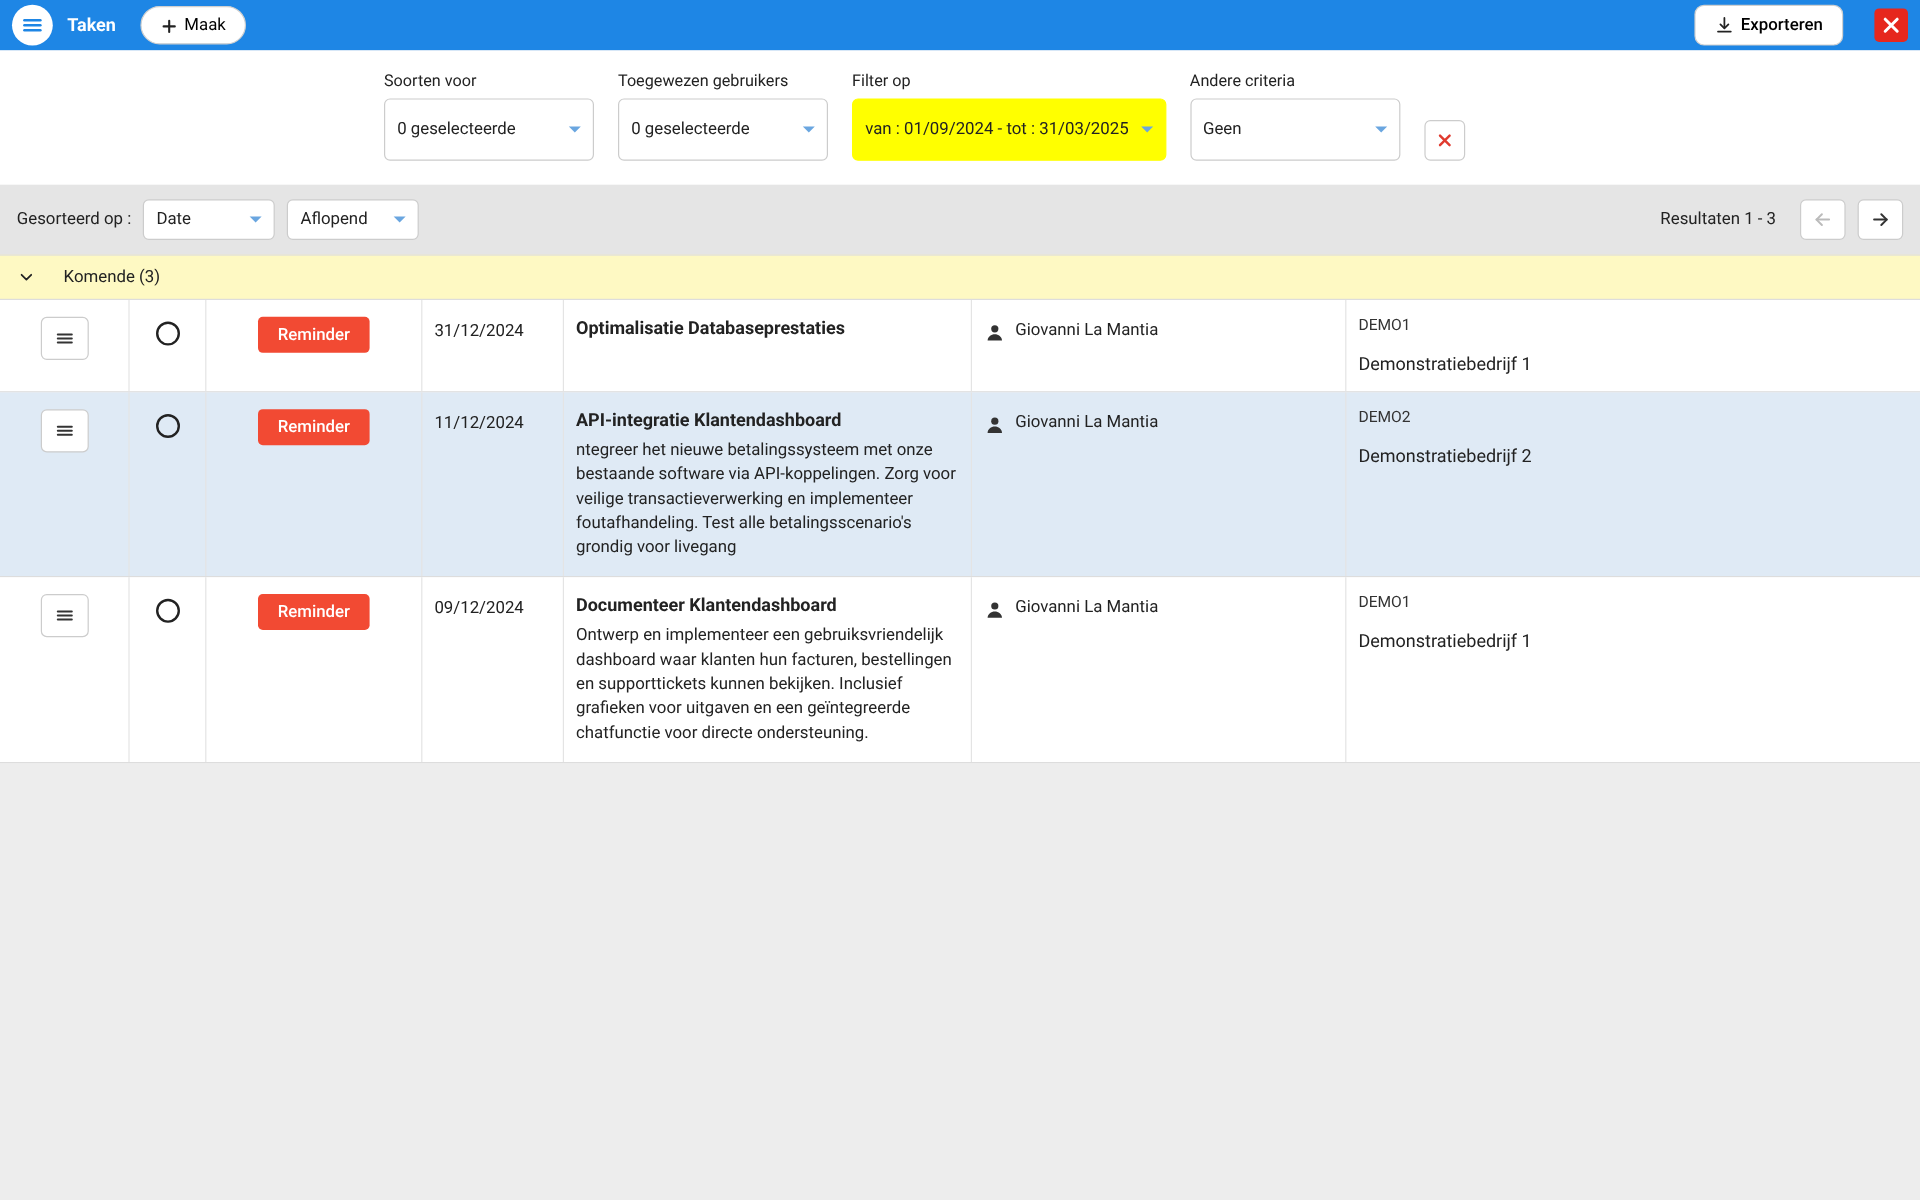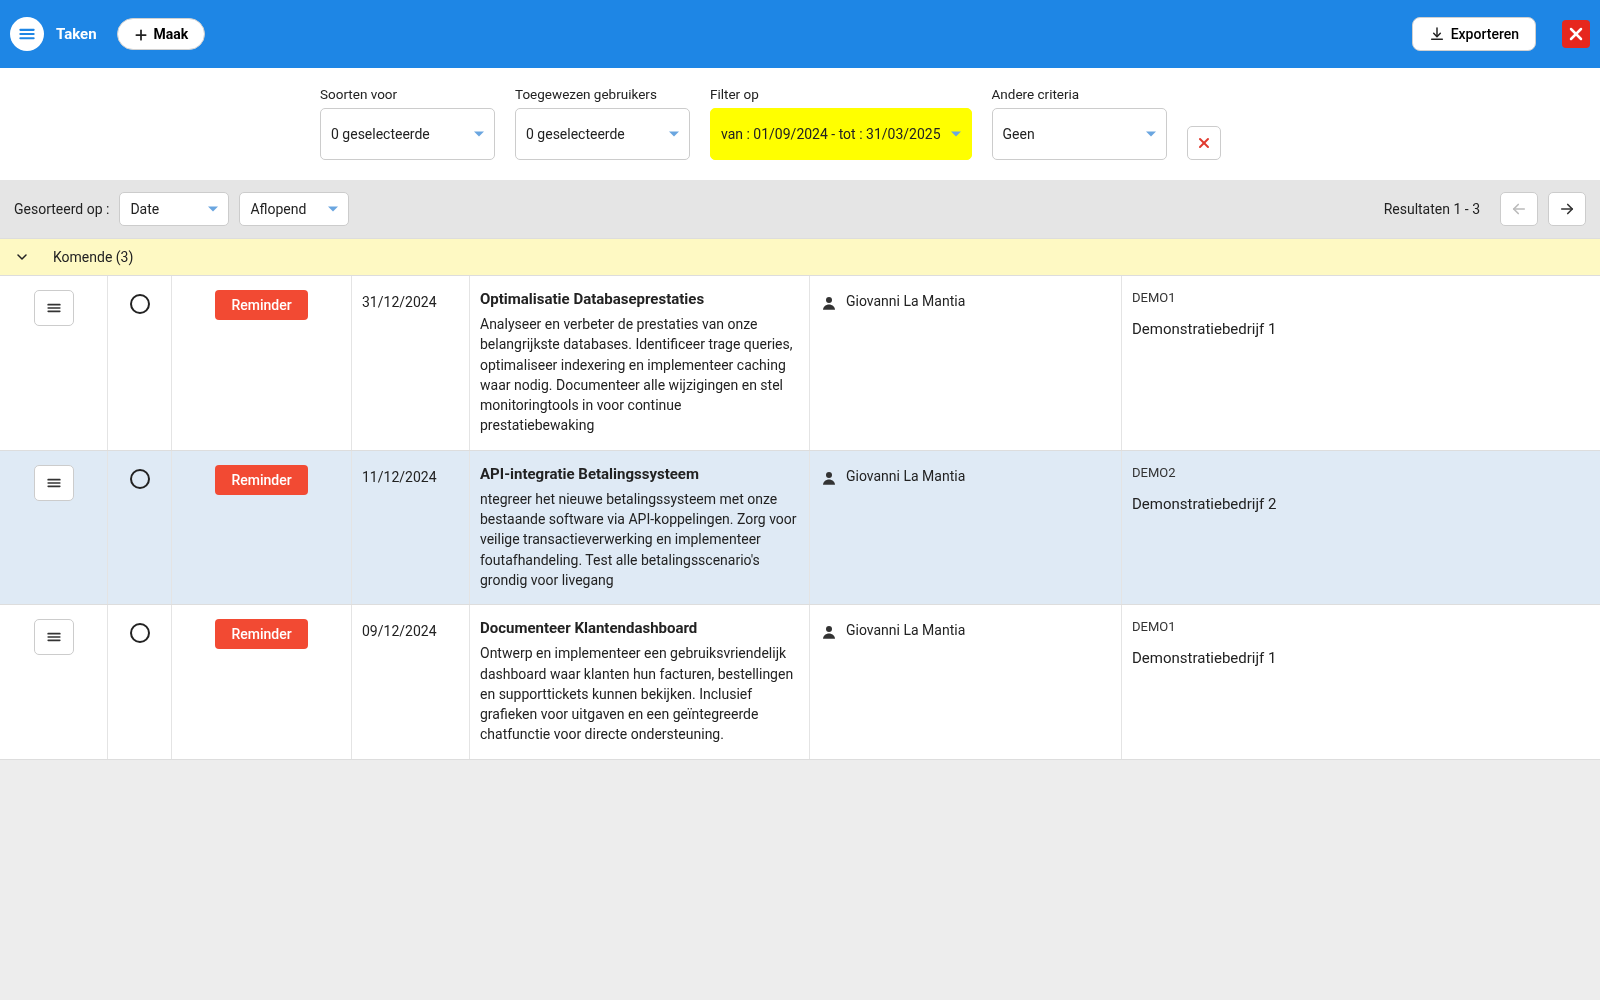--- a/index.html
+++ b/index.html
@@ -2,42 +2,42 @@
 <html><head>
 <meta charset="utf-8">
 <style>
   * { box-sizing: border-box; margin: 0; padding: 0; font-family: -apple-system, BlinkMacSystemFont, "Segoe UI", Roboto, Arial, sans-serif; }
   html, body { width: 100%; height: 100%; }
   body { background: #ededed; font-size: 14px; color: #222; }
 
   
   .header {
     background: #1e86e5;
-    height: 68px;
+    height: 42px;
     display: flex;
     align-items: center;
     padding: 0 10px;
     gap: 12px;
   }
   .hamburger-circle {
     width: 34px; height: 34px;
     border-radius: 50%;
     background: #fff;
     display: flex; align-items: center; justify-content: center;
     cursor: pointer;
   }
   .hamburger-circle svg { width: 20px; height: 20px; stroke: #1e86e5; }
   .header-title { color: #fff; font-weight: 700; font-size: 15px; }
   .btn {
     display: inline-flex; align-items: center; gap: 6px;
     background: #fff; border: 1px solid #d0d0d0;
     border-radius: 20px; padding: 7px 16px;
     font-size: 14px; cursor: pointer; font-weight: 500;
   }
-  .btn.maak { margin-left: 8px; border-radius: 18px; font-weight:700;align-items:flex-end; }
+  .btn.maak { margin-left: 8px; border-radius: 18px; font-weight:400;align-items:flex-end; }
   .header-spacer { flex: 1; }
   .export-btn { border-radius: 8px; padding: 8px 16px; font-weight:500; }
   .close-btn {
     width: 28px; height: 28px;
     background: #e6271d;
     border-radius: 4px;
     display: flex; align-items: center; justify-content: center;
     cursor: pointer; margin-left: 14px;
   }
   .close-btn svg { width: 20px; height: 20px; stroke: #fff; }
@@ -279,21 +279,20 @@
     </div>
     <div class="cell radio">
       <div class="radio-circle"></div>
     </div>
     <div class="cell tag">
       <span class="reminder-tag">Reminder</span>
     </div>
     <div class="cell date">31/12/2024</div>
     <div class="cell content">
       <div class="task-title">Optimalisatie Databaseprestaties</div>
-      <div class="task-desc">Analyseer en verbeter de prestaties van onze belangrijkste databases. Identificeer trage queries, optimaliseer indexering en implementeer caching waar nodig. Documenteer alle wijzigingen en stel monitoringtools in voor continue prestatiebewaking</div>
     </div>
     <div class="cell user">
       <svg viewBox="0 0 24 24">
           <circle cx="12" cy="8" r="4"></circle>
           <path d="M4 21c0-4 4-7 8-7s8 3 8 7"></path>
         </svg>
       <span>Giovanni La Mantia</span>
     </div>
     <div class="cell company">
       <div class="company-code">DEMO1</div>
@@ -312,21 +311,21 @@
       </div>
     </div>
     <div class="cell radio">
       <div class="radio-circle"></div>
     </div>
     <div class="cell tag">
       <span class="reminder-tag">Reminder</span>
     </div>
     <div class="cell date">11/12/2024</div>
     <div class="cell content">
-      <div class="task-title">API-integratie Betalingssysteem</div>
+      <div class="task-title">API-integratie Klantendashboard</div>
       <div class="task-desc">ntegreer het nieuwe betalingssysteem met onze bestaande software via API-koppelingen. Zorg voor veilige transactieverwerking en implementeer foutafhandeling. Test alle betalingsscenario's grondig voor livegang</div>
     </div>
     <div class="cell user">
       <svg viewBox="0 0 24 24">
           <circle cx="12" cy="8" r="4"></circle>
           <path d="M4 21c0-4 4-7 8-7s8 3 8 7"></path>
         </svg>
       <span>Giovanni La Mantia</span>
     </div>
     <div class="cell company">

